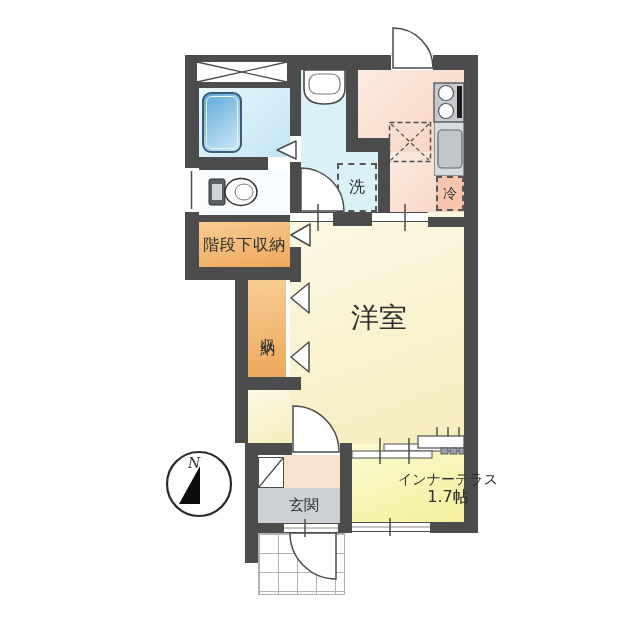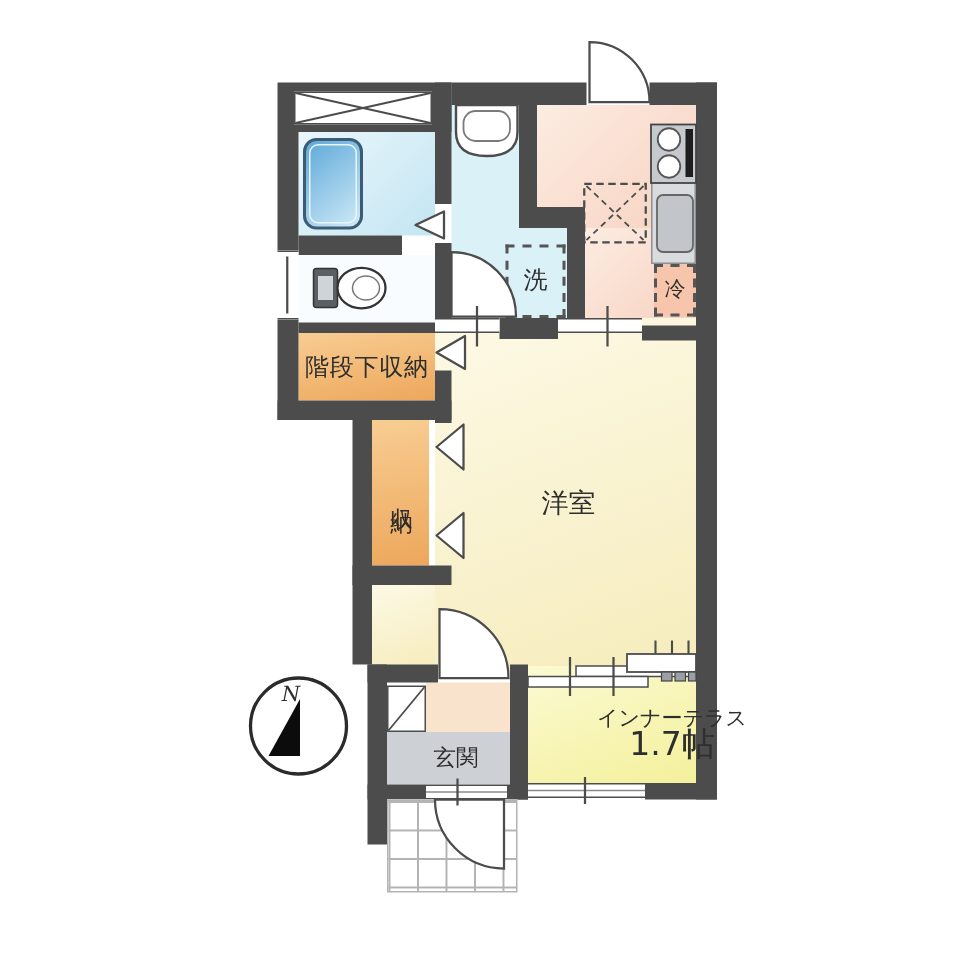--- a/index.html
+++ b/index.html
@@ -167,27 +167,27 @@
     </g>
 
     <line x1="259" y1="487" x2="283" y2="458" stroke="#4c4c4c" stroke-width="1.2"></line>
 
     <g>
       <circle cx="199" cy="484" r="32" fill="#ffffff" stroke="#2b2b2b" stroke-width="2.2"></circle>
       <polygon points="200,466 179,504 200,504" fill="#0c0c0c"></polygon>
     </g>
   </svg>
 
-  <div class="lbl" style="left:329px;top:323px;width:100px;font-size:18px;line-height:26px;">
+  <div class="lbl" style="left:329px;top:305px;width:100px;font-size:28px;line-height:26px;font-family:Liberation Serif, serif;">
     <div>洋室</div>
   </div>
 
   <div class="lbl" style="left:350px;top:471px;width:100px;font-size:14px;line-height:17px;margin-left:48px;">
     <div>インナーテラス</div>
-    <div style="font-size:22px;">1.7帖</div>
+    <div style="font-size:16px;">1.7帖</div>
   </div>
 
   <div class="lbl" style="left:258px;top:497px;width:92px;font-size:15px;">玄関</div>
 
   <div class="lbl" style="left:199px;top:236px;width:91px;font-size:16px;white-space:nowrap;letter-spacing:0.5px;">階段下収納</div>
 
   <div class="lbl" style="left:248px;top:297px;width:38px;height:64px;writing-mode:vertical-rl;font-size:15px;letter-spacing:3px;
               display:flex;align-items:center;justify-content:center;">収納</div>
 
   <div class="lbl" style="left:186px;top:455px;width:16px;font-size:14px;font-family:'DejaVu Serif','Liberation Serif',serif;font-style:italic;">N</div>

